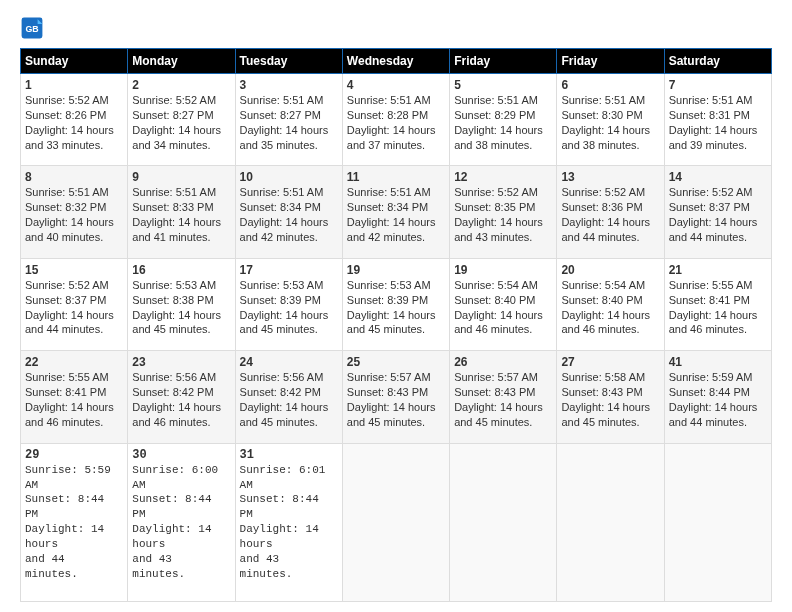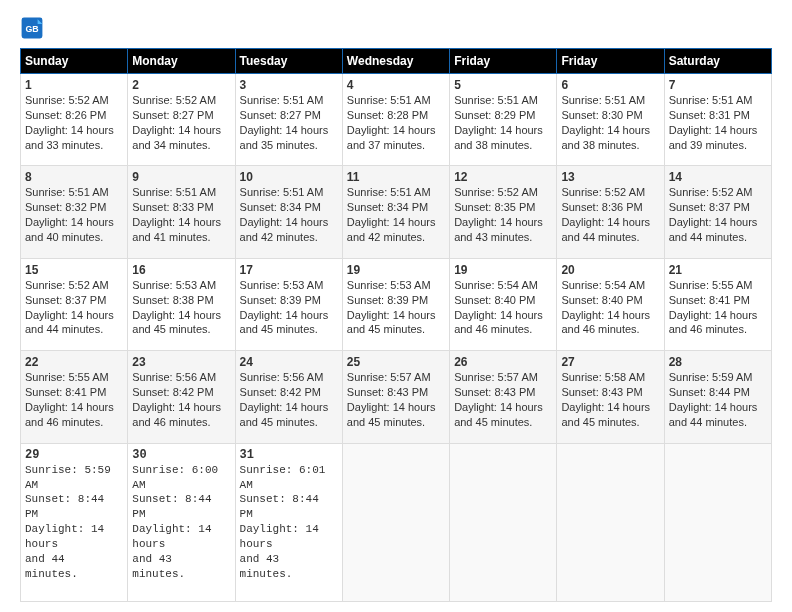--- a/index.html
+++ b/index.html
@@ -246,21 +246,21 @@
       </td>
           <td>
         <span class="day-num">26</span>
         <div class="cell-text">Sunrise: 5:57 AM<br>Sunset: 8:43 PM<br>Daylight: 14 hours<br>and 45 minutes.</div>
       </td>
           <td>
         <span class="day-num">27</span>
         <div class="cell-text">Sunrise: 5:58 AM<br>Sunset: 8:43 PM<br>Daylight: 14 hours<br>and 45 minutes.</div>
       </td>
           <td>
-        <span class="day-num">28</span>
+        <span class="day-num">41</span>
         <div class="cell-text">Sunrise: 5:59 AM<br>Sunset: 8:44 PM<br>Daylight: 14 hours<br>and 44 minutes.</div>
       </td>
         </tr>
         <tr class="last-row">
           <td>
         <span class="day-num">29</span>
         <div class="cell-text">Sunrise: 5:59 AM<br>Sunset: 8:44 PM<br>Daylight: 14 hours<br>and 44 minutes.</div>
       </td>
           <td>
         <span class="day-num">30</span>

